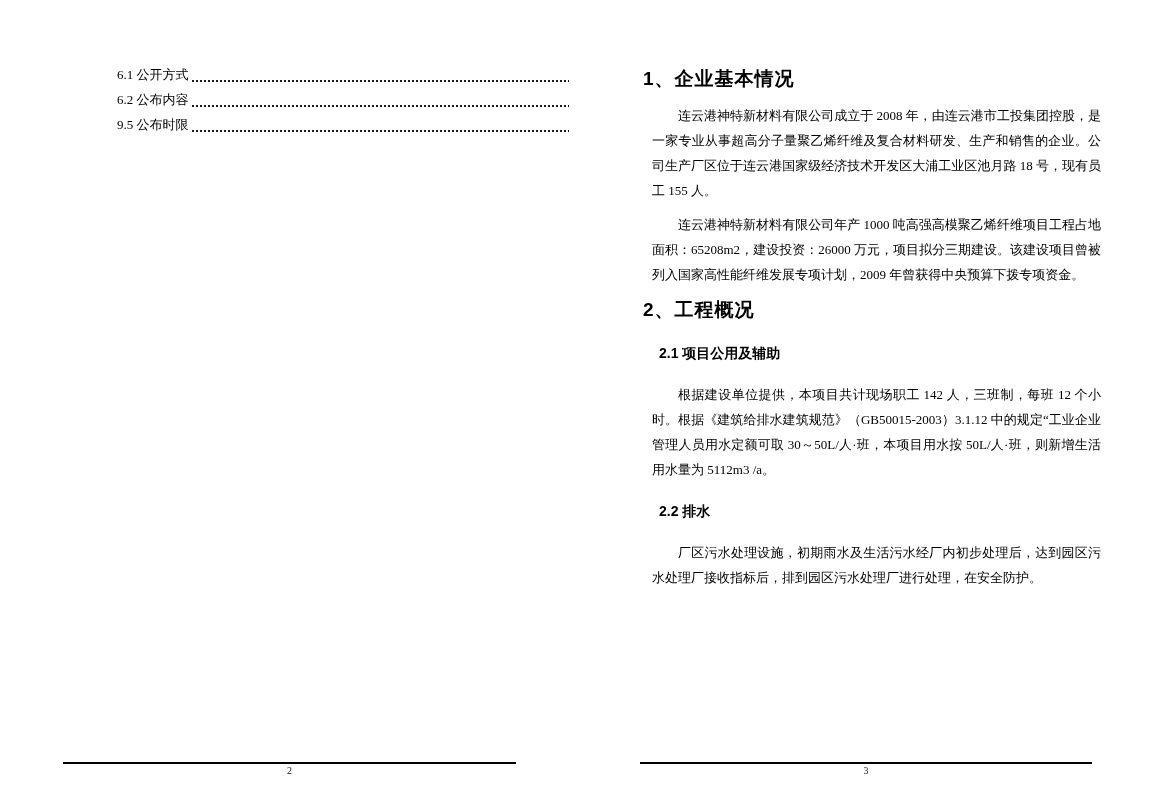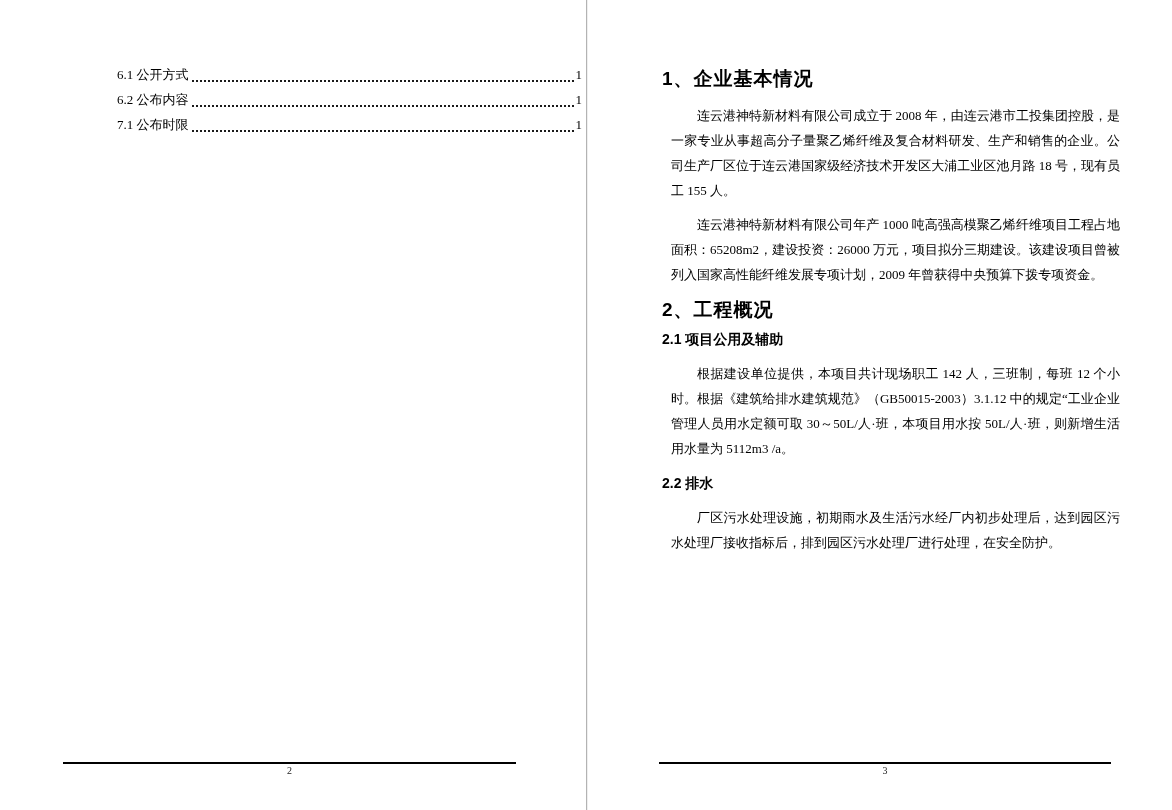--- a/index.html
+++ b/index.html
@@ -11,21 +11,21 @@
     font-family: "Liberation Serif", serif;
     color: #000;
   }
   .stage { position: relative; width: 1172px; height: 810px; }
 
   
   .page {
     position: absolute; top: 0; height: 810px; background: #fff;
   }
   .page-left  { left: 0;   width: 658px; }
-  .page-right { left: 588px; width: 489px; }
+  .page-right { left: 569px; width: 489px; }
 
   .page-gutter {
     position: absolute; top: 0; left: 586px; width: 15px; height: 810px;
     background: #efefef;
     border-left: 1px solid #b3b3b3;
     border-right: 1px solid #b3b3b3;
   }
 
   
   .toc {
@@ -53,21 +53,21 @@
   .h-major {
     font-family: "Liberation Sans", sans-serif;
     font-weight: bold; font-size: 19px; line-height: 30px;
     margin: 0 0 6px 0; padding-top: 6px;
     letter-spacing: 1px;
   }
   .h-major.second { line-height: 28px; margin: 2px 0 2px 0; padding-top: 0; }
   .h-minor {
     font-family: "Liberation Sans", sans-serif;
     font-weight: bold; font-size: 14px; line-height: 26px;
-    margin: 0;
+    margin: 16px;
   }
   .doc p {
     margin: 9px;
     font-size: 13px; line-height: 25px;
     text-align: justify;
     text-indent: 2em;
     word-break: break-all;
   }
 
   
@@ -97,21 +97,21 @@
         <span class="toc-label">6.1 公开方式</span>
         <span class="toc-dots"></span>
         <span class="toc-page">1</span>
       </div>
       <div class="toc-row">
         <span class="toc-label">6.2 公布内容</span>
         <span class="toc-dots"></span>
         <span class="toc-page">1</span>
       </div>
       <div class="toc-row">
-        <span class="toc-label">7.1 公布时限</span>
+        <span class="toc-label">9.5 公布时限</span>
         <span class="toc-dots"></span>
         <span class="toc-page">1</span>
       </div>
     </div>
 
     <div class="footer-rule left"></div>
     <div class="footer-pagenum left">2</div>
   </div>
 
   <div class="page-gutter"></div>

